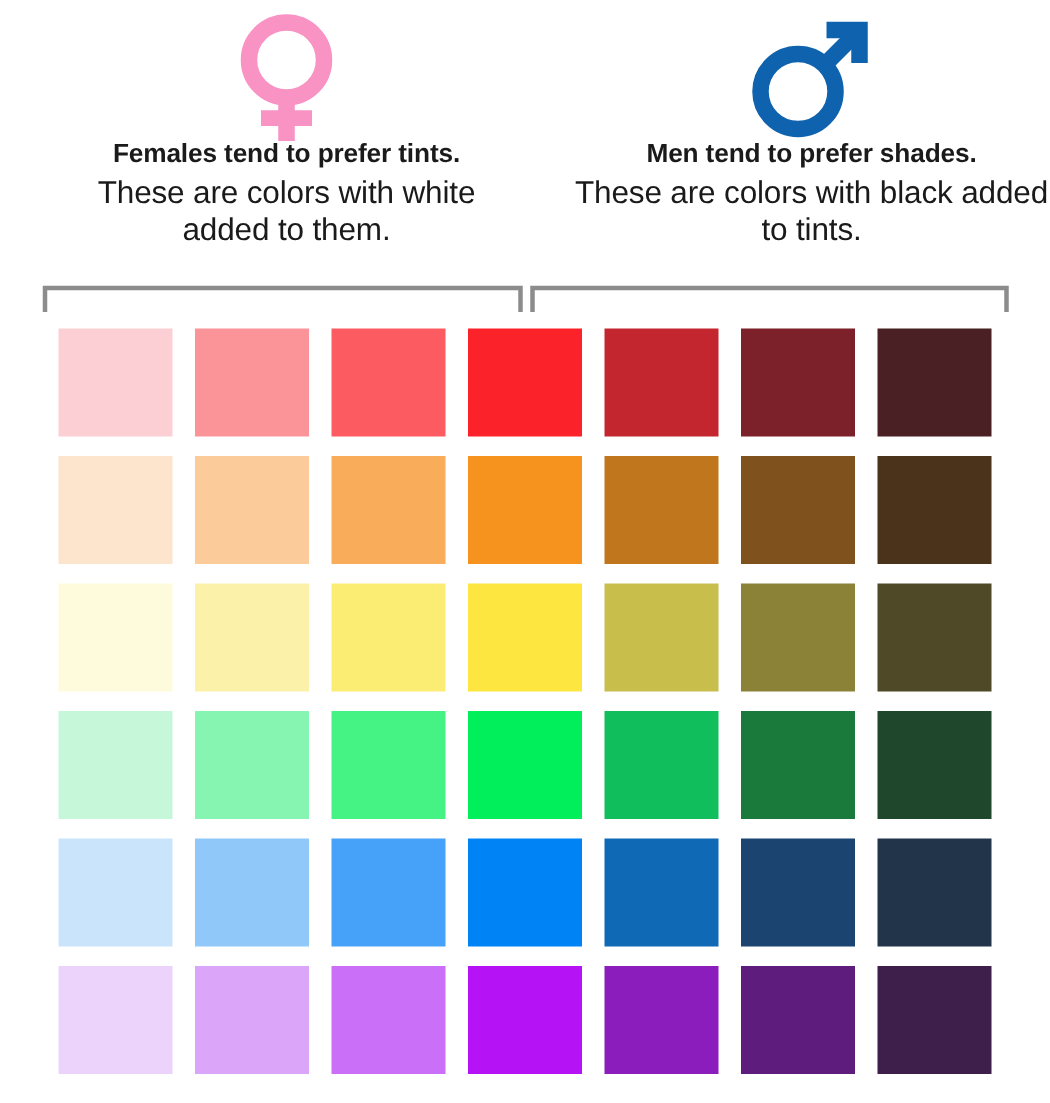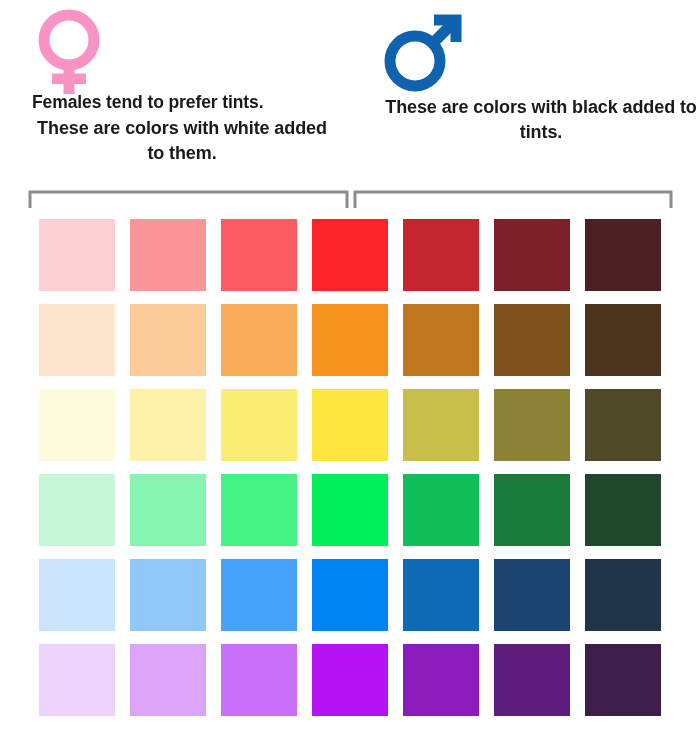--- a/index.html
+++ b/index.html
@@ -20,21 +20,21 @@
   #header {
     display: flex;
     width: 700px;
     height: 185px;
     box-sizing: border-box;
   }
   .header-col {
     width: 350px;
     display: flex;
     flex-direction: column;
-    align-items: flex-start;
+    align-items: center;
     box-sizing: border-box;
     margin-left: 32px;
   }
   .symbol-wrap {
     height: 92px;
     display: flex;
     align-items: flex-start;
     justify-content: center;
     padding-top: 8px;
     box-sizing: border-box;
@@ -43,22 +43,22 @@
 
   .headline {
     font-size: 17.5px;
     font-weight: bold;
     line-height: 21px;
     text-align: center;
     margin: 0;
     letter-spacing: -0.1px;
   }
   .subline {
-    font-size: 18px;
-    font-weight: bold;
+    font-size: 21px;
+    font-weight: normal;
     line-height: 25px;
     text-align: center;
     margin: 3px 0 0 0;
     max-width: 300px;
     letter-spacing: -0.1px;
   }
   #col-right .subline { max-width: 320px; }
 
   
   #brackets {
@@ -106,20 +106,21 @@
   </div>
 
   <div class="header-col" id="col-right">
     <div class="symbol-wrap">
       <svg class="gender-symbol" width="84" height="88" viewBox="0 0 84 88">
         <circle cx="33" cy="53" r="25" fill="none" stroke="#0F62AE" stroke-width="11"></circle>
         <line x1="50" y1="36" x2="74" y2="12" stroke="#0F62AE" stroke-width="11"></line>
         <path d="M52 12 H74 V34" fill="none" stroke="#0F62AE" stroke-width="11" stroke-linecap="butt" stroke-linejoin="miter"></path>
       </svg>
     </div>
+    <p class="headline">Men tend to prefer shades.</p>
     <p class="subline">These are colors with black added to tints.</p>
   </div>
 
 </div>
 
 <svg id="brackets" viewBox="0 0 700 22" width="700" height="22">
   <path d="M30 20 L30 4 L347 4 L347 20" fill="none" stroke="#8C8C8C" stroke-width="3"></path>
   <path d="M355 20 L355 4 L671 4 L671 20" fill="none" stroke="#8C8C8C" stroke-width="3"></path>
 </svg>
 

